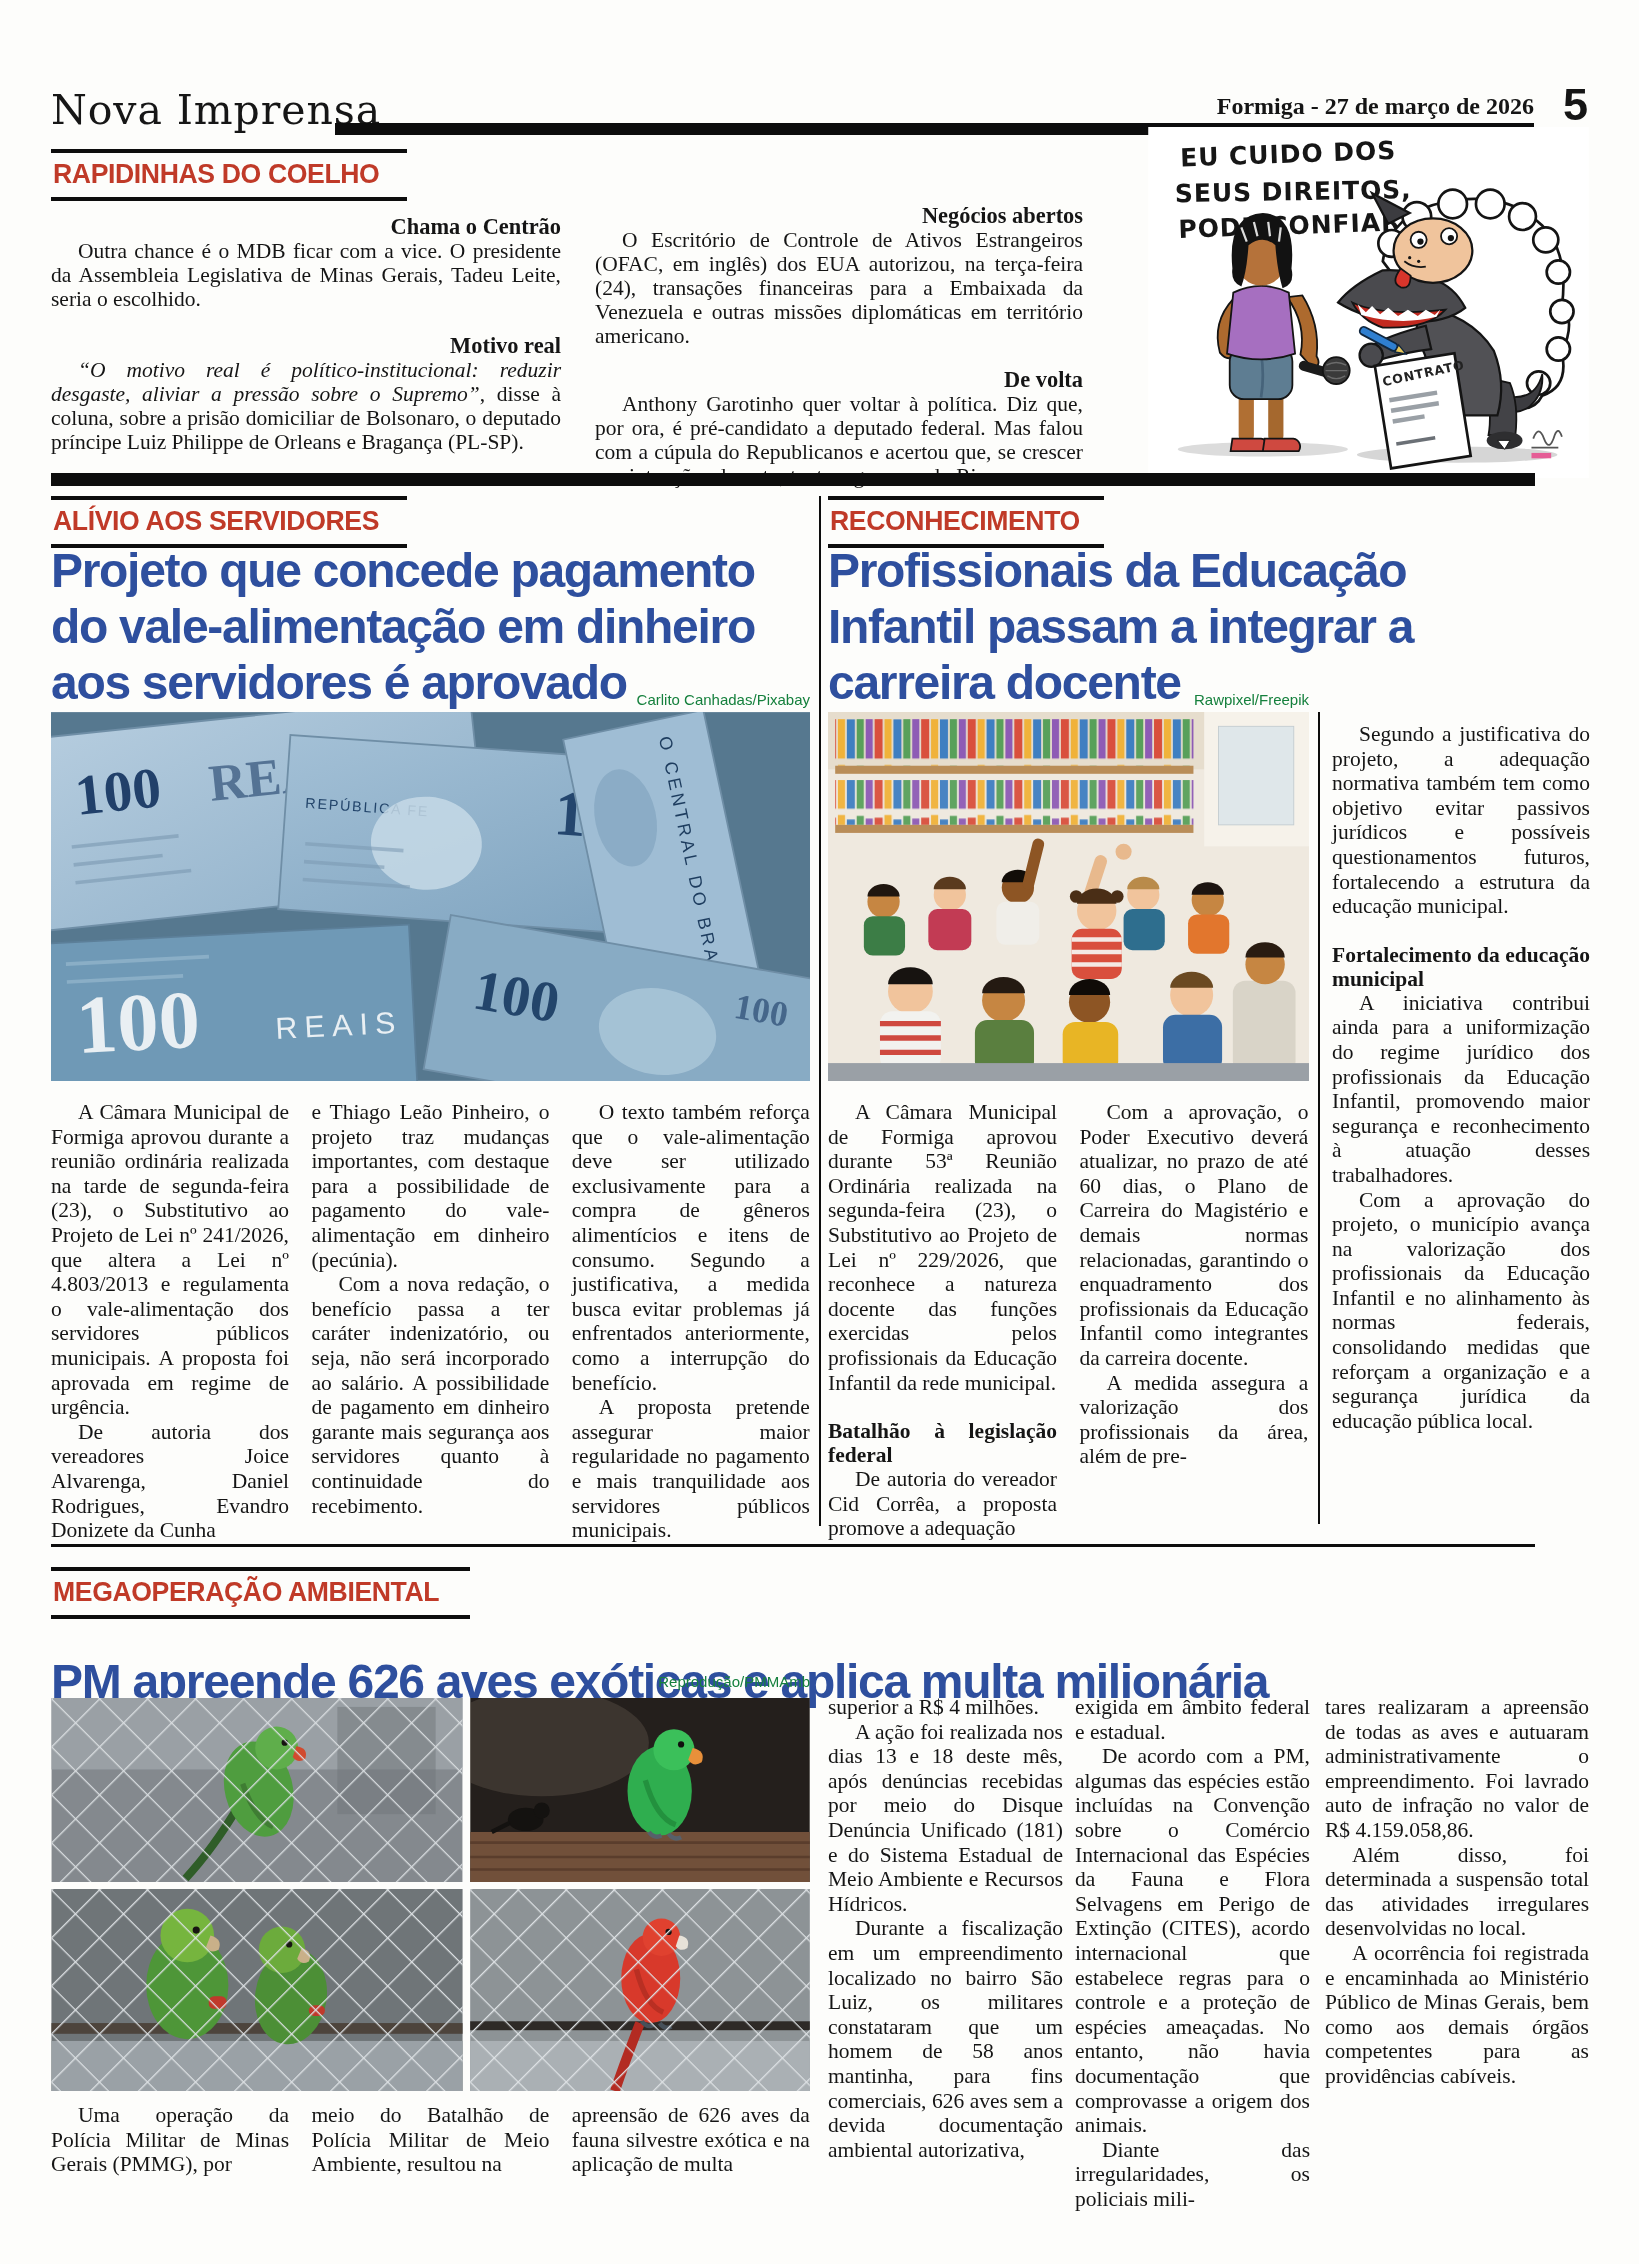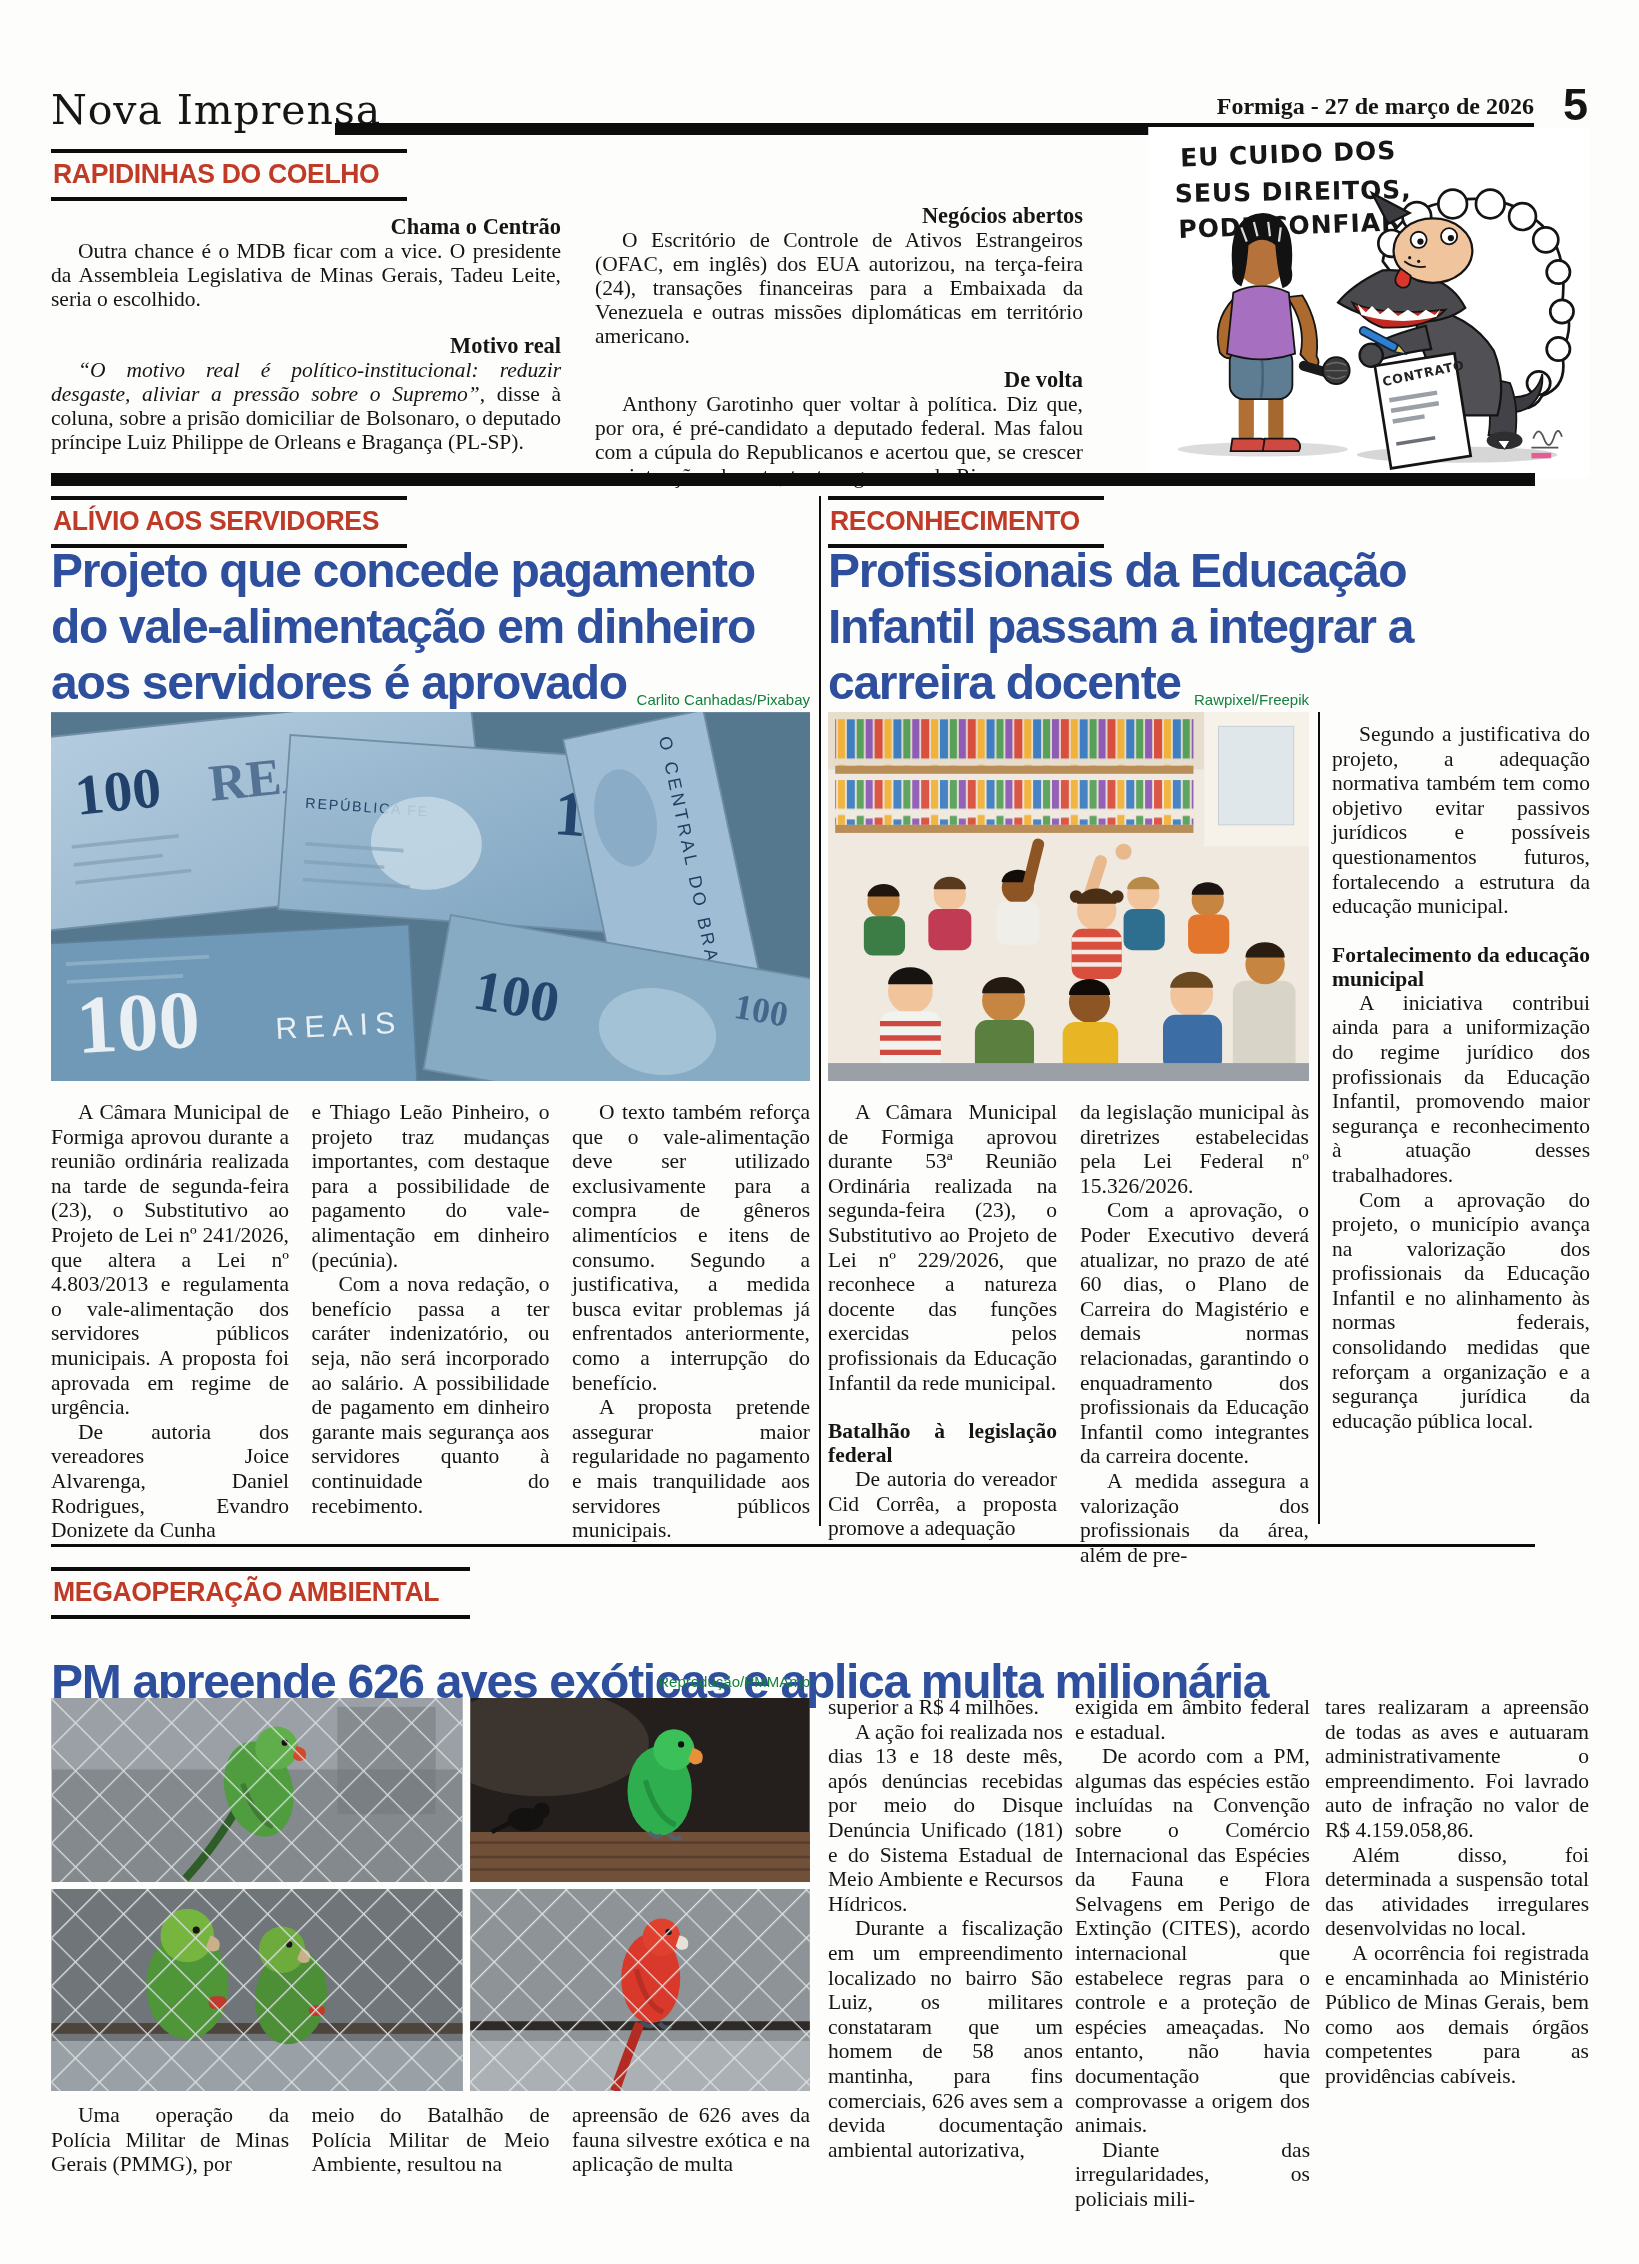--- a/index.html
+++ b/index.html
@@ -37,21 +37,21 @@
     white-space: nowrap;
   }
   .credit { font-family: "Liberation Sans", sans-serif; font-size: 15px; color: #15803d; }
 
   
   .rhead { font-weight: 700; font-size: 22.4px; line-height: 24px; text-align: right; }
   .rbody { font-size: 21.5px; line-height: 24px; text-align: justify; text-indent: 27px; }
   .sp { margin-top: 23px; }
 
   
-  .cols { display: flex; justify-content: space-between; }
+  .cols { display: flex; }
   .tcol p { font-size: 21.5px; line-height: 24.6px; text-align: justify; text-indent: 27px; }
   .tcol p.noind, p.noind { text-indent: 0; }
   .sub { font-weight: 700; font-size: 21.5px; line-height: 24px; margin-top: 24px; text-align: justify; }
 
   .vline { width: 1.8px; background: #0d0d0d; }
   .hbar  { background: #0d0d0d; }
 
   svg text { user-select: none; }
 </style>
 </head>
@@ -336,21 +336,20 @@
     </div>
   </div>
 
   <div class="abs cols" style="left:828px; top:1100px; width:481px; gap:22.4px;">
     <div class="tcol" style="width:229px;">
       <p>A Câmara Municipal de Formiga aprovou durante 53ª Reunião Ordinária realizada na segunda-feira (23), o Substitutivo ao Projeto de Lei nº 229/2026, que reconhece a natureza docente das funções exercidas pelos profissionais da Educação Infantil da rede municipal.</p>
       <div class="sub">Batalhão à legislação federal</div>
       <p>De autoria do vereador Cid Corrêa, a proposta promove a adequação</p>
     </div>
     <div class="tcol" style="width:229px;">
-      <p class="noind">da legislação municipal às diretrizes estabelecidas pela Lei Federal nº 15.326/2026.</p>
       <p>Com a aprovação, o Poder Executivo deverá atualizar, no prazo de até 60 dias, o Plano de Carreira do Magistério e demais normas relacionadas, garantindo o enquadramento dos profissionais da Educação Infantil como integrantes da carreira docente.</p>
       <p>A medida assegura a valorização dos profissionais da área, além de pre-</p>
     </div>
   </div>
 
   <div class="abs tcol" style="left:1332px; top:722px; width:258px;">
     <p>Segundo a justificativa do projeto, a adequação normativa também tem como objetivo evitar passivos jurídicos e possíveis questionamentos futuros, fortalecendo a estrutura da educação municipal.</p>
     <div class="sub">Fortalecimento da educação municipal</div>
     <p>A iniciativa contribui ainda para a uniformização do regime jurídico dos profissionais da Educação Infantil, promovendo maior segurança e reconhecimento à atuação desses trabalhadores.</p>
     <p>Com a aprovação do projeto, o município avança na valorização dos profissionais da Educação Infantil e no alinhamento às normas federais, consolidando medidas que reforçam a organização e a segurança jurídica da educação pública local.</p>

